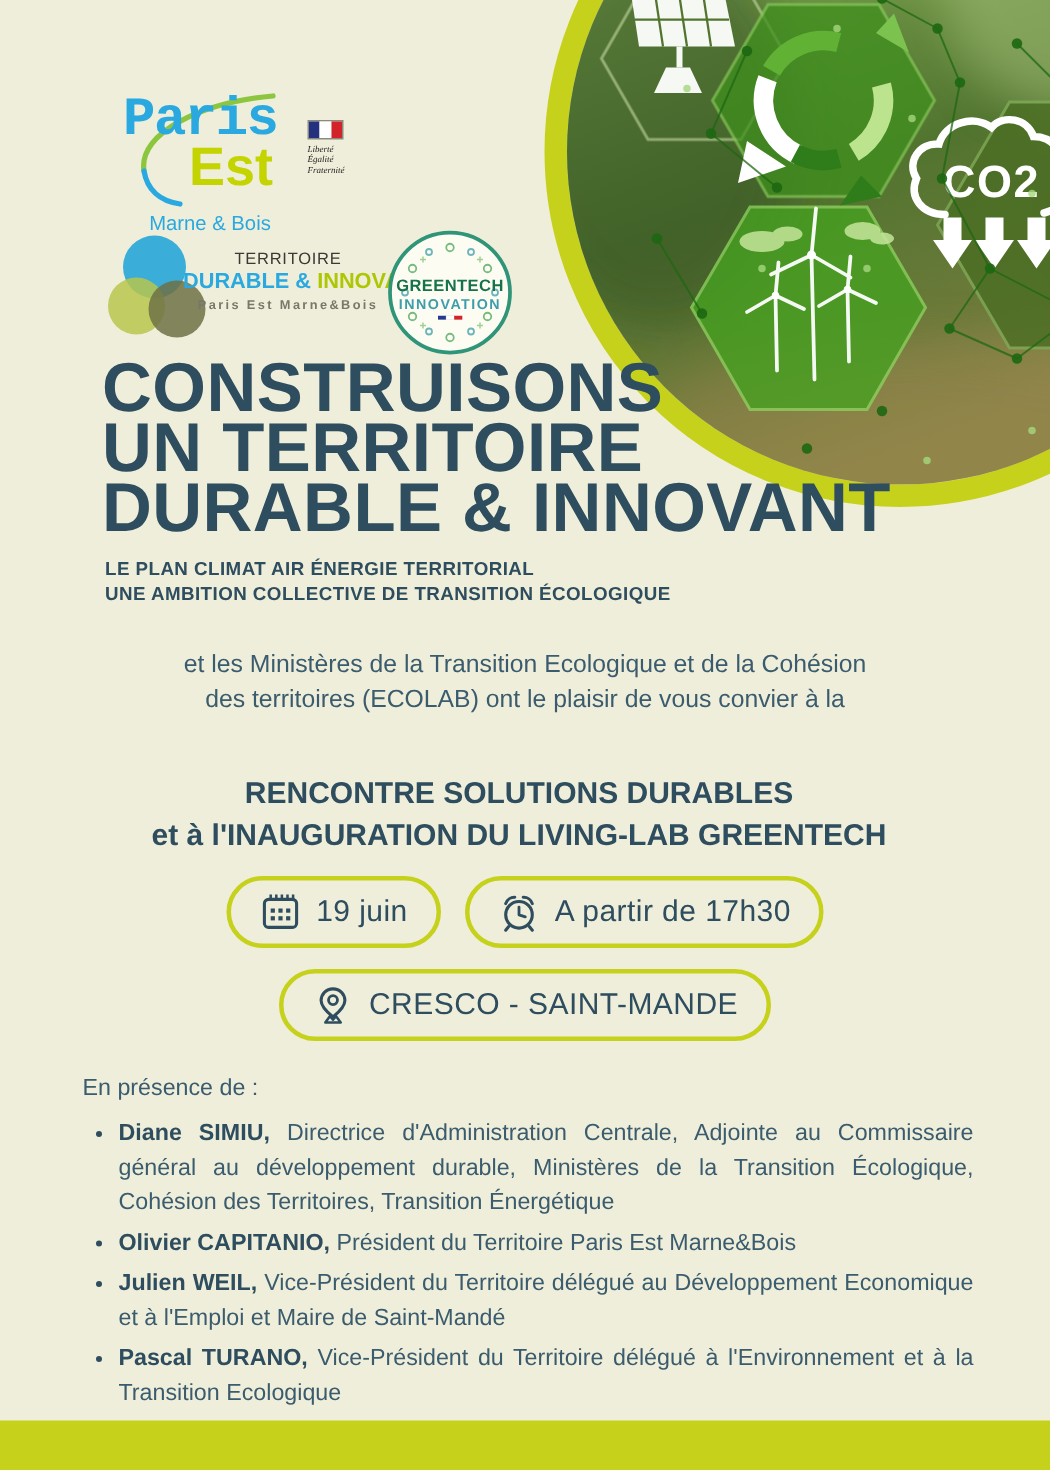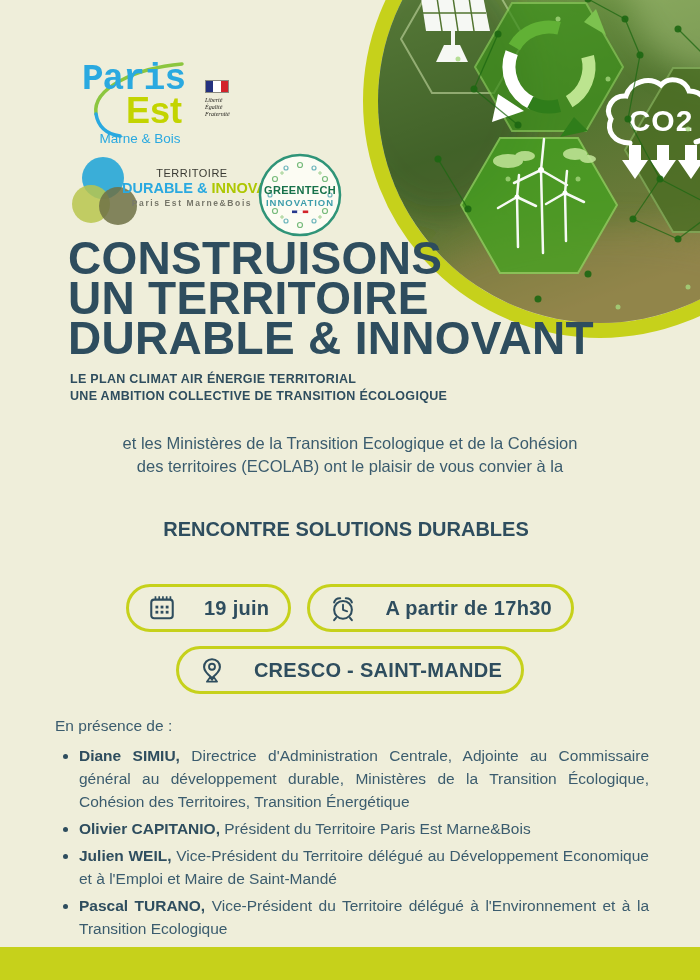--- a/index.html
+++ b/index.html
@@ -13,21 +13,21 @@
     position:absolute;left:363px;top:-136px;width:444px;height:444px;
     box-sizing:content-box;border:15px solid var(--accent,#c6d11b);
     border-radius:50%;overflow:hidden;
   }
   .hero svg{display:block}
   
   .logo-pem{position:absolute;left:70px;top:58px;width:140px;height:92px;}
   .pem-swoosh{position:absolute;left:0;top:0;}
   .pem-word1{position:absolute;left:12px;top:1px;font-size:36px;font-weight:800;color:var(--blue,#2aa9e0);letter-spacing:-1px;font-family:Liberation Mono, monospace;}
   .pem-word2{position:absolute;left:56px;top:32px;font-size:36px;font-weight:800;color:var(--lime,#c3d400);}
-  .pem-word3{position:absolute;left:0;top:73px;width:140px;text-align:center;font-size:13.5px;font-weight:500;color:var(--blue,#2aa9e0);}
+  .pem-word3{position:absolute;left:0;top:83px;width:140px;text-align:center;font-size:13.5px;font-weight:500;color:var(--blue,#2aa9e0);}
   .logo-min{position:absolute;left:205px;top:80px;width:150px;}
   .min-flag{width:24px;height:13px;display:flex;margin-bottom:4px;border:1px solid #8a8a80;box-sizing:border-box;}
   .min-flag span{flex:1}
   .flag-b{background:#23317f}.flag-w{background:#fff}.flag-r{background:#d2232a}
   .min-lines div{font-size:8.5px;font-weight:700;color:#23221d;line-height:10.5px;letter-spacing:.2px;}
   .min-motto{margin-top:3px;font-family:"Liberation Serif",serif;font-style:italic;font-size:6px;color:#23221d;line-height:7px;}
   .logo-tdi{position:absolute;left:72px;top:156px;width:195px;height:74px;}
   .tdi-circles{position:absolute;left:0;top:0;}
   .tdi-text{position:absolute;left:50px;top:11px;width:140px;text-align:center;}
   .tdi-top{font-size:11px;font-weight:400;color:#3a3a33;letter-spacing:.5px;}
@@ -42,21 +42,21 @@
   .subtitle div{white-space:nowrap}
   
   .intro{position:absolute;left:30px;top:432px;width:640px;text-align:center;color:var(--text,#3b5c6e);font-size:16.5px;line-height:23px;}
   .intro div{white-space:nowrap}
   
   .event-heading{position:absolute;left:0;top:515px;width:692px;text-align:center;color:var(--ink,#2e4d5e);font-size:20px;font-weight:800;line-height:28px;}
   .event-heading div{white-space:nowrap}
   .pill-row{position:absolute;left:0;width:700px;display:flex;justify-content:center;gap:16px;}
   .row-datetime{top:584px}
   .row-location{top:646px}
-  .pill{display:inline-flex;align-items:center;gap:28px;border:3.5px solid var(--accent,#c6d11b);border-radius:28px;padding:7px 19px;color:var(--ink,#2e4d5e);font-size:20px;font-weight:700;letter-spacing:.3px;white-space:nowrap;justify-content:space-between;}
+  .pill{display:inline-flex;align-items:center;gap:10px;border:3.5px solid var(--accent,#c6d11b);border-radius:28px;padding:7px 19px;color:var(--ink,#2e4d5e);font-size:20px;font-weight:400;letter-spacing:.3px;white-space:nowrap;justify-content:space-between;}
   .pill svg{display:block}
   
   .attendees{position:absolute;left:55px;top:714px;width:594px;color:var(--text,#3b5c6e);font-size:15.5px;line-height:23px;}
   .attendees ul{margin:7px 0 0 0;padding-left:24px;}
   .attendees li{text-align:justify;margin-bottom:4px;}
   .attendees li::marker{color:var(--ink,#2e4d5e);}
   .name{font-weight:700;color:var(--ink,#2e4d5e);}
   
   .bottom-bar{position:absolute;left:0;bottom:0;width:700px;height:33px;background:var(--accent,#c6d11b);}
 </style>
@@ -291,20 +291,21 @@
     <div>UNE AMBITION COLLECTIVE DE TRANSITION ÉCOLOGIQUE</div>
   </div>
 
   <div class="intro">
     <div>et les Ministères de la Transition Ecologique et de la Cohésion</div>
     <div>des territoires (ECOLAB) ont le plaisir de vous convier à la</div>
   </div>
 
   <div class="event-heading">
     <div>RENCONTRE SOLUTIONS DURABLES</div>
+    <div>et à l'INAUGURATION DU LIVING-LAB GREENTECH</div>
   </div>
 
   <div class="pill-row row-datetime">
     <div class="pill">
       <svg width="28" height="28" viewBox="0 0 30 30">
         <g stroke="#2e4d5e" fill="none">
           <rect x="3.5" y="6" width="23" height="20" rx="3" stroke-width="2.2"></rect>
           <path d="M8 2.5 V6 M12 2.5 V6 M16 2.5 V6 M20 2.5 V6 M24 2.5 V6" stroke-width="1.8"></path>
         </g>
         <g fill="#2e4d5e">

